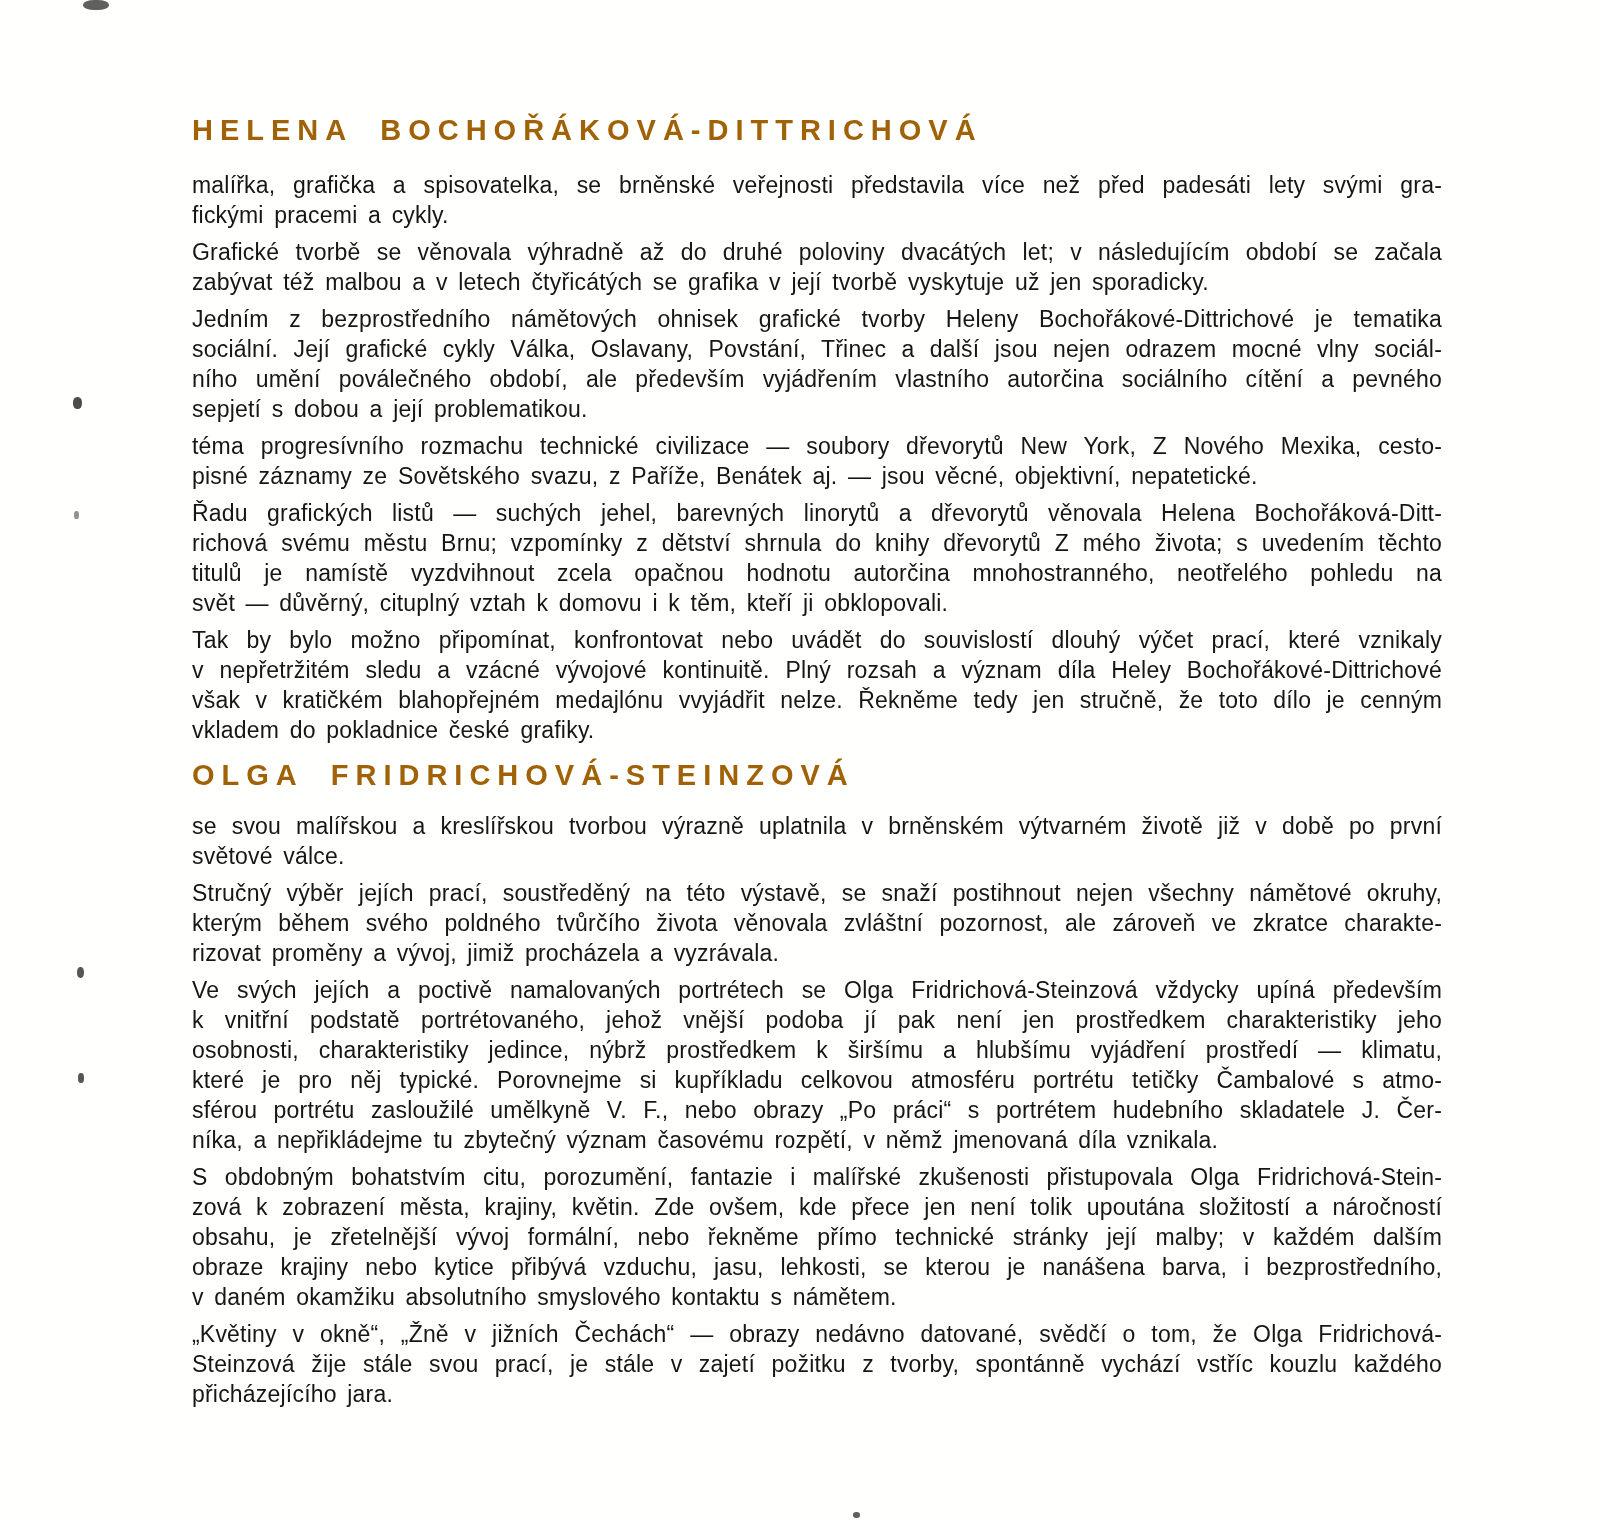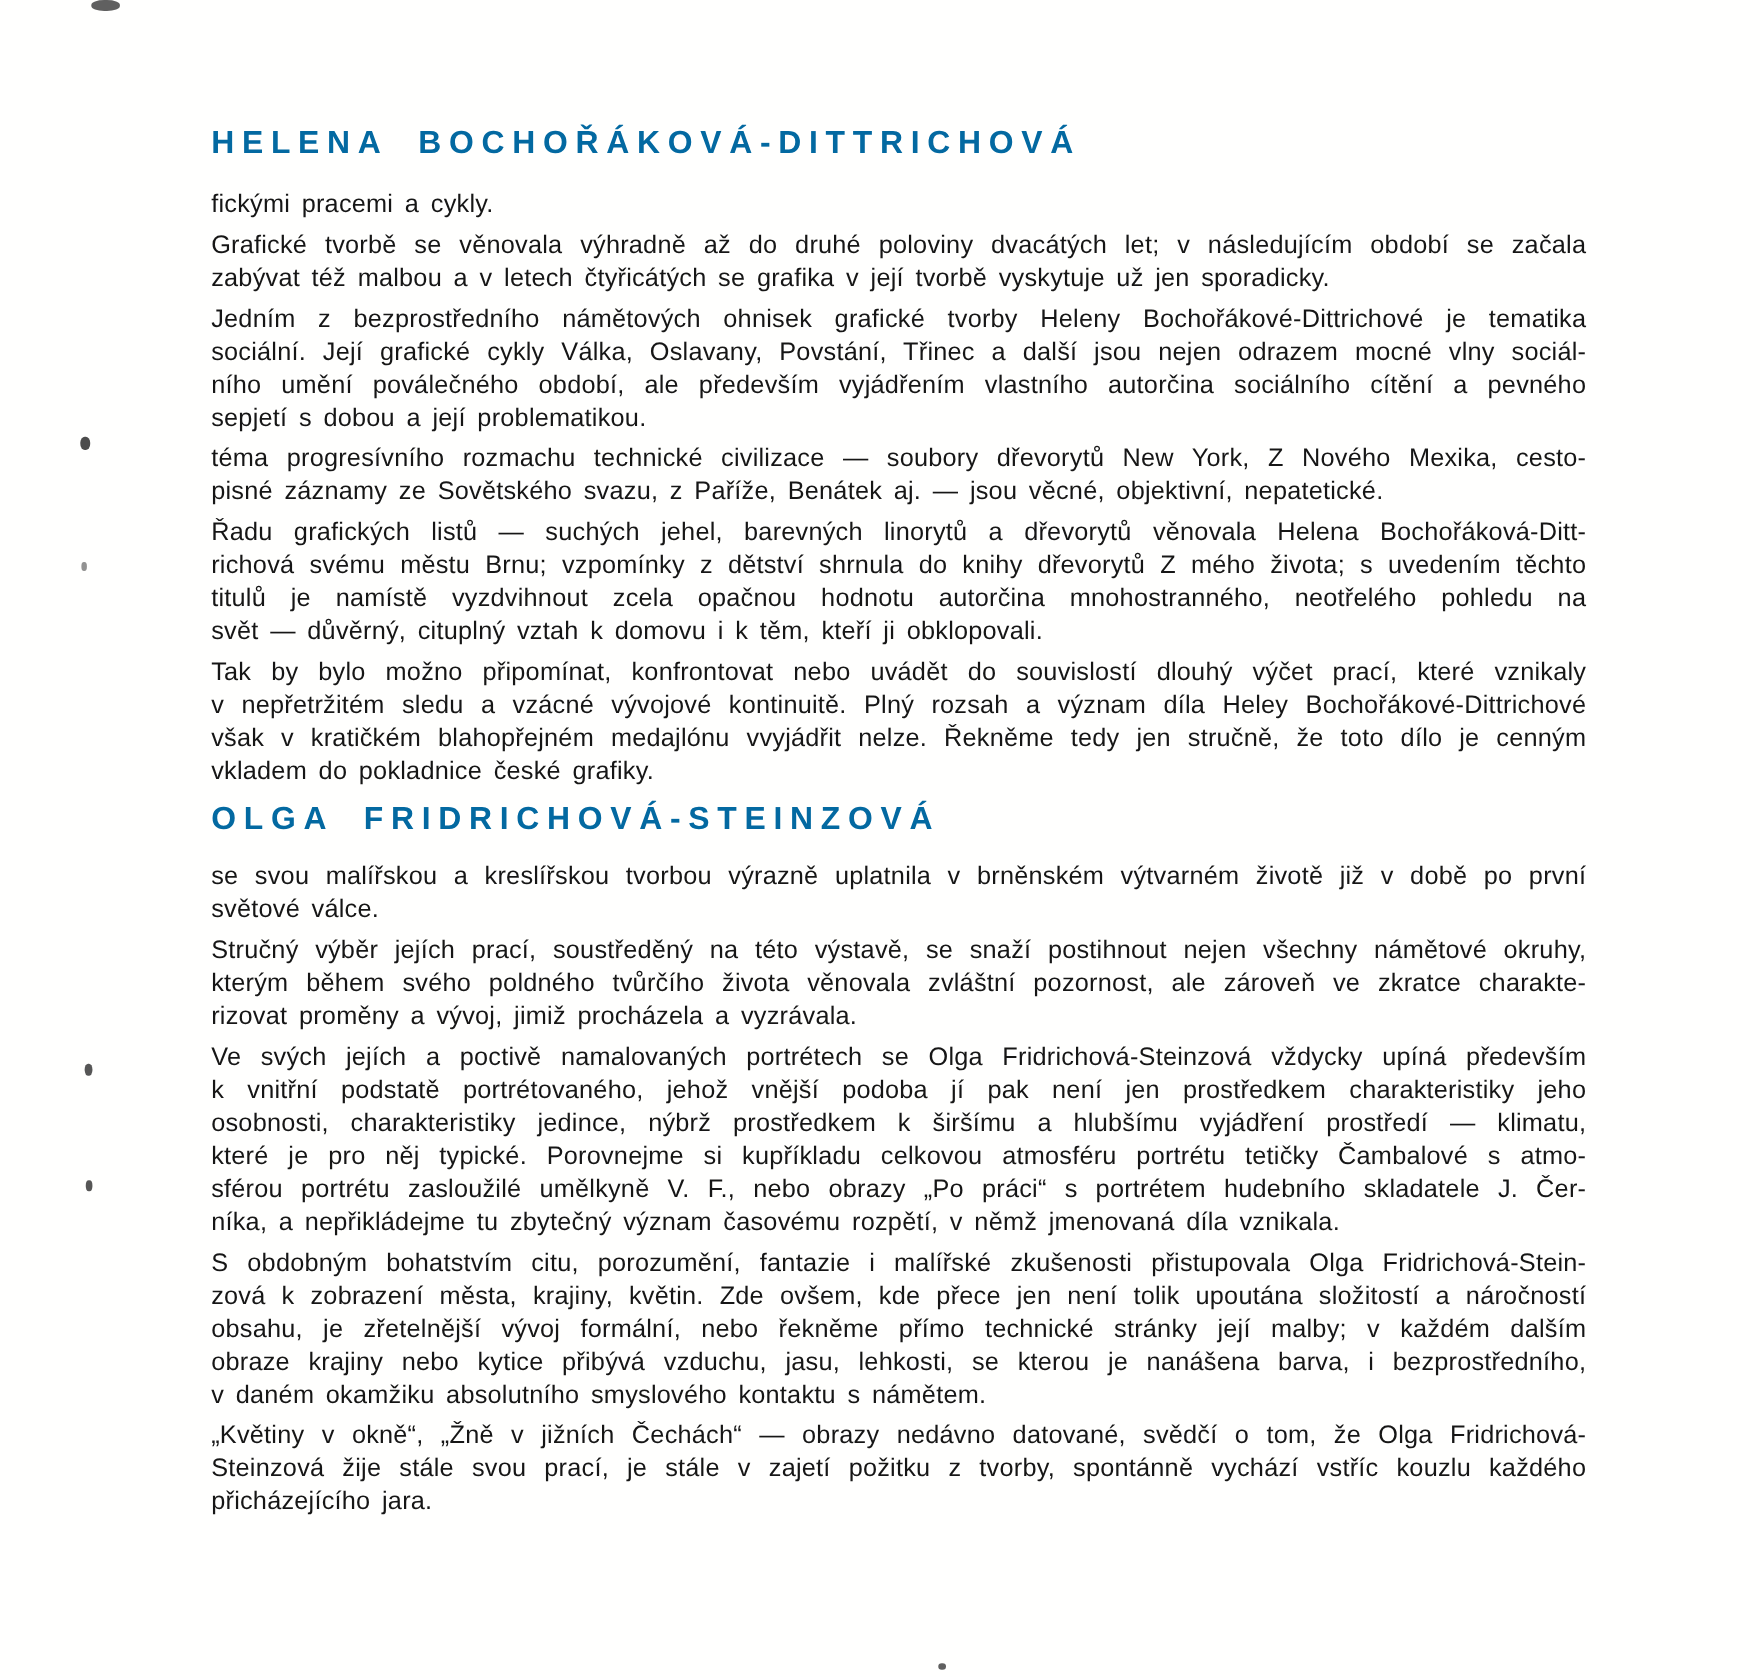--- a/index.html
+++ b/index.html
@@ -17,21 +17,21 @@
     left: 192px;
     top: 0;
     width: 1250px;
   }
   .heading {
     font-weight: bold;
     font-size: 29px;
     line-height: 36px;
     letter-spacing: 7px;
     word-spacing: 13px;
-    color: #0369a1;
+    color: #a16207;
   }
   .h-first { margin: 112px 0 22px 0; }
   .h-second { margin: 12px 0 18px 0; }
   .para { margin: 0 0 7px 0; }
   .line {
     font-size: 23px;
     line-height: 30px;
     word-spacing: 4px;
     letter-spacing: 0.2px;
     white-space: normal;
@@ -60,20 +60,21 @@
       <div class="speck" style="left: 78px; top: 1073px; width: 6px; height: 10px; opacity: 0.85;"></div>
       <div class="speck" style="left: 853px; top: 1512px; width: 7px; height: 6px; opacity: 0.8;"></div>
     </div>
 
   <div class="column">
 
     <div class="section">
       <div class="heading h-first">HELENA BOCHOŘÁKOVÁ-DITTRICHOVÁ</div>
       <div>
           <div class="para">
+            <div class="line just">malířka, grafička a spisovatelka, se brněnské veřejnosti představila více než před padesáti lety svými gra-</div>
             <div class="line">fickými pracemi a cykly.</div>
           </div>
           <div class="para">
             <div class="line just">Grafické tvorbě se věnovala výhradně až do druhé poloviny dvacátých let; v následujícím období se začala</div>
             <div class="line">zabývat též malbou a v letech čtyřicátých se grafika v její tvorbě vyskytuje už jen sporadicky.</div>
           </div>
           <div class="para">
             <div class="line just">Jedním z bezprostředního námětových ohnisek grafické tvorby Heleny Bochořákové-Dittrichové je tematika</div>
             <div class="line just">sociální. Její grafické cykly Válka, Oslavany, Povstání, Třinec a další jsou nejen odrazem mocné vlny sociál-</div>
             <div class="line just">ního umění poválečného období, ale především vyjádřením vlastního autorčina sociálního cítění a pevného</div>

